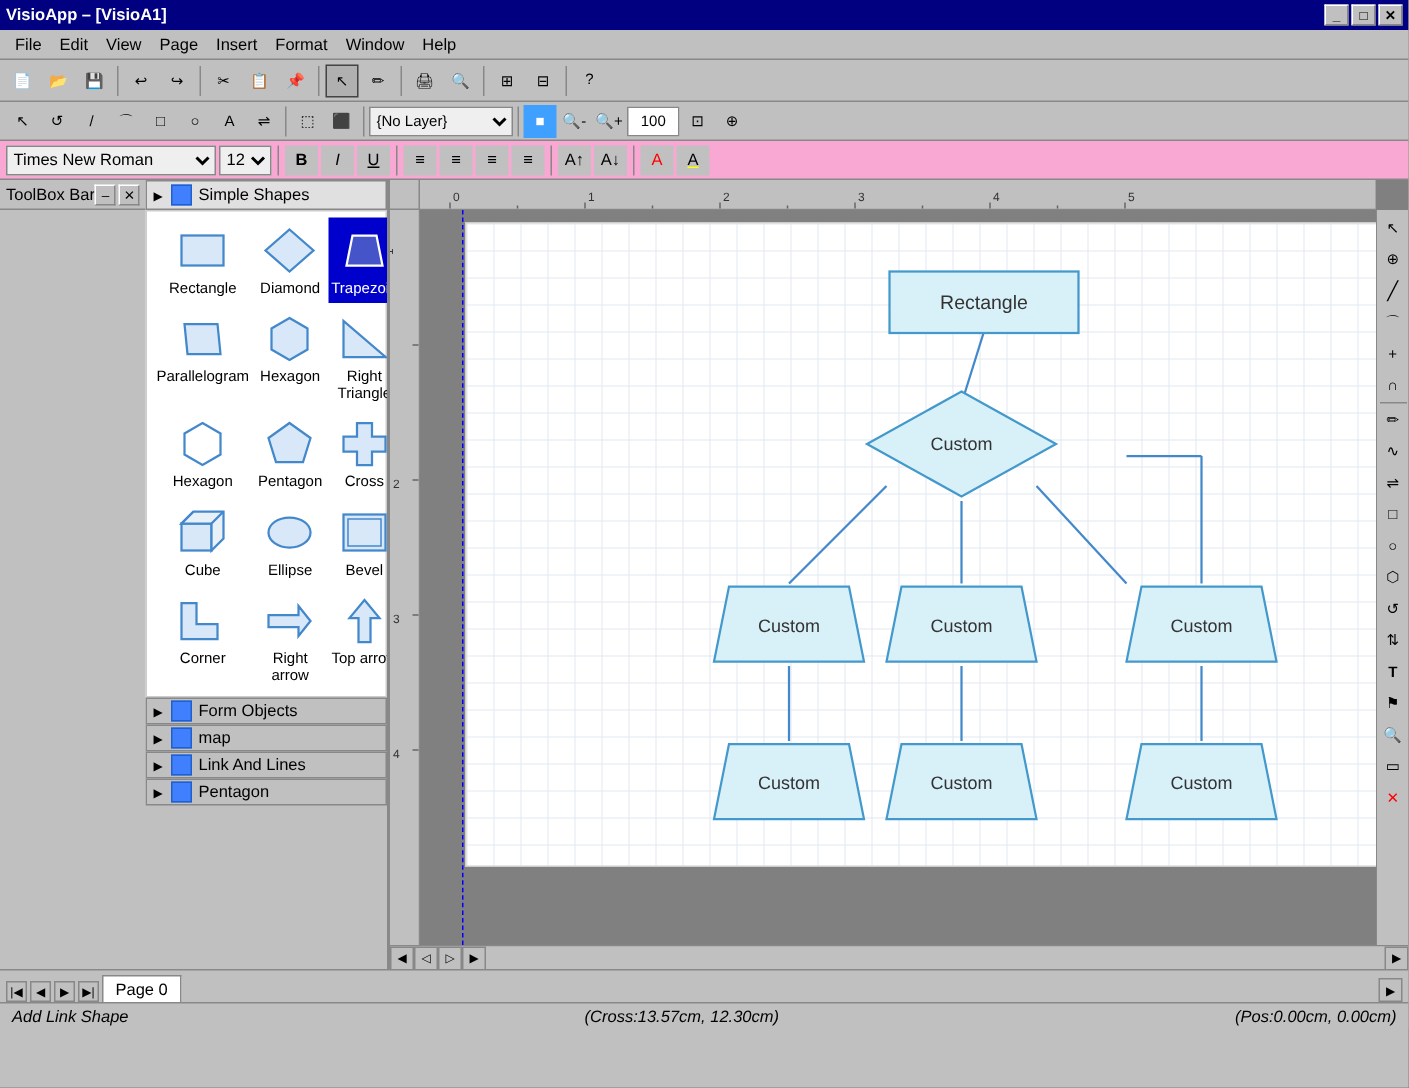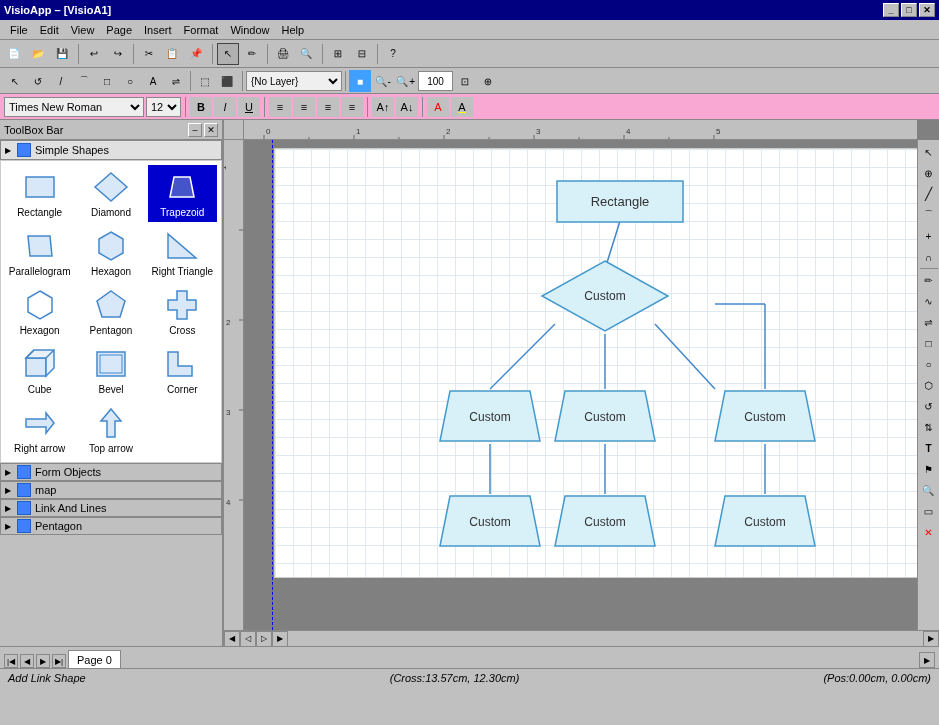--- a/index.html
+++ b/index.html
@@ -99,25 +99,24 @@
 
     
     #main-area {
       display: flex;
       height: calc(725px - 20px - 20px - 28px - 26px - 26px - 22px - 18px);
       
     }
 
     
     #toolbox {
-      width: 224px;
+      width: 260px;
       background: #c0c0c0;
       border-right: 2px solid #888;
       display: flex;
-      flex-direction: column;
       overflow: hidden;
       flex-shrink: 0;
     }
     #toolbox-header {
       background: #c0c0c0;
       border-bottom: 1px solid #888;
       padding: 2px 4px;
       display: flex;
       align-items: center;
       justify-content: space-between;
@@ -564,20 +563,28 @@
             <svg viewBox="0 0 36 32" fill="none">
               <rect x="4" y="10" width="20" height="18" fill="#d8e8f8" stroke="#4488cc" stroke-width="1.5"></rect>
               <polygon points="4,10 12,2 32,2 32,20 24,28 24,10" fill="#e8f0f8" stroke="#4488cc" stroke-width="1.5"></polygon>
               <line x1="4" y1="10" x2="12" y2="2" stroke="#4488cc" stroke-width="1.5"></line>
               <line x1="24" y1="10" x2="32" y2="2" stroke="#4488cc" stroke-width="1.5"></line>
             </svg>
           </div>
           <span>Cube</span>
         </div>
 
+        <div class="shape-item">
+          <div class="shape-icon">
+            <svg viewBox="0 0 36 32" fill="none">
+              <ellipse cx="18" cy="16" rx="14" ry="10" fill="#d8e8f8" stroke="#4488cc" stroke-width="1.5"></ellipse>
+            </svg>
+          </div>
+          <span>Ellipse</span>
+        </div>
 
         <div class="shape-item">
           <div class="shape-icon">
             <svg viewBox="0 0 36 32" fill="none">
               <rect x="4" y="4" width="28" height="24" fill="#d8e8f8" stroke="#4488cc" stroke-width="1.5"></rect>
               <rect x="7" y="7" width="22" height="18" fill="none" stroke="#4488cc" stroke-width="1"></rect>
             </svg>
           </div>
           <span>Bevel</span>
         </div>

